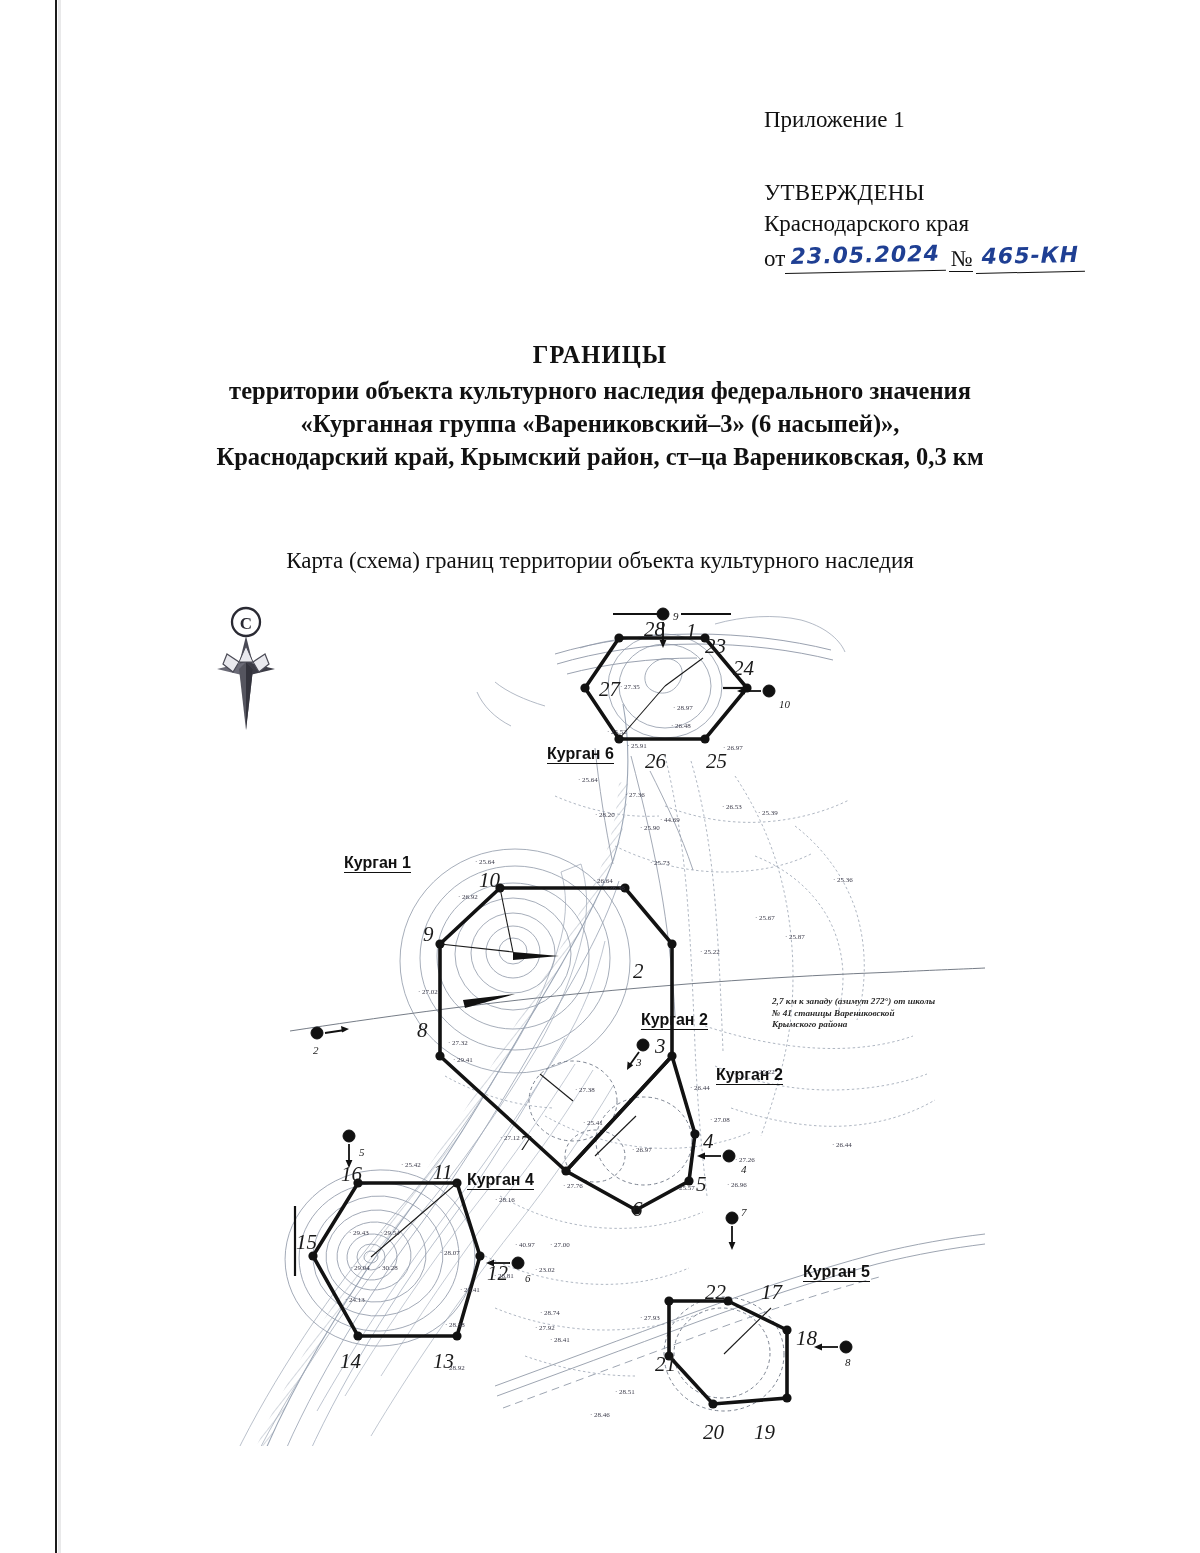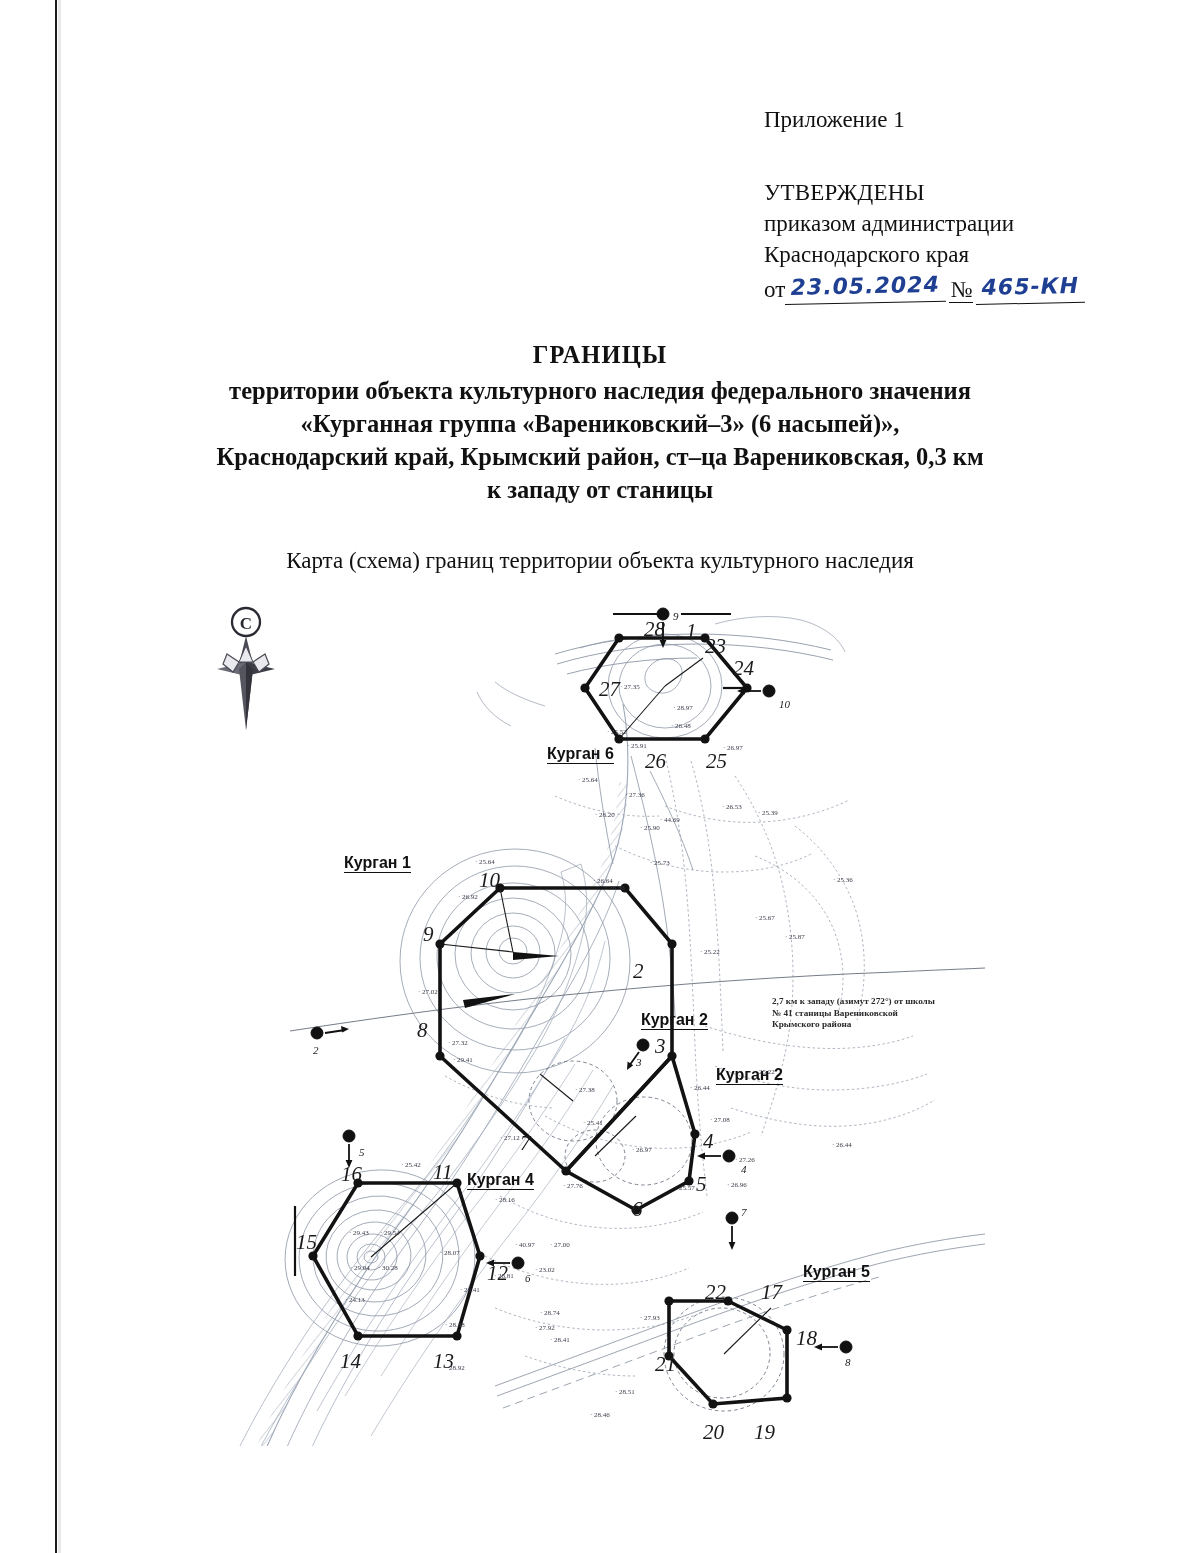--- a/index.html
+++ b/index.html
@@ -130,20 +130,21 @@
     font-family: "Liberation Serif", serif;
     font-style: italic;
     font-size: 21px;
     color: #1a1a1a;
     line-height: 1;
   }
 
   .annot {
     position: absolute;
     font-family: "Liberation Serif", serif;
+    font-style: italic;
     font-weight: bold;
     font-size: 9.2px;
     line-height: 11.6px;
     color: #2a2a2a;
     white-space: pre-line;
   }
   .annot.left { width: 185px; }
   .annot.right { width: 180px; }
 
   .spot {
@@ -158,36 +159,34 @@
 <body>
 
 <div id="page">
 
   <div class="scan-edge"></div>
   <div class="scan-edge-soft"></div>
 
   <div class="hdr">
     <div class="prilozhenie line">Приложение 1</div>
     <div class="utv line">УТВЕРЖДЕНЫ</div>
-    <div class="line">приказом администрации</div>
     <div class="line">Краснодарского края</div>
     <div class="ot-row">
       <span class="ot-lbl">от</span>
       <span class="hand">23.05.2024</span>
       <span class="no-sym">№</span>
       <span class="hand">465-КН</span>
     </div>
   </div>
 
   <div class="title-wrap">
     <div class="t-main">ГРАНИЦЫ</div>
     <div>территории объекта культурного наследия федерального значения</div>
     <div>«Курганная группа «Варениковский–3» (6 насыпей)»,</div>
     <div>Краснодарский край, Крымский район, ст–ца Варениковская, 0,3 км</div>
-    <div>к западу от станицы</div>
   </div>
 
   <div class="map-caption">Карта (схема) границ территории объекта культурного наследия</div>
 
   <div id="map-canvas">
 
     <svg width="790" height="850" viewBox="0 0 790 850" xmlns="http://www.w3.org/2000/svg">
       <defs>
         <pattern id="scarp" width="6" height="6" patternTransform="rotate(38)" patternUnits="userSpaceOnUse">
           <line x1="0" y1="0" x2="0" y2="6" stroke="#8e9aaa" stroke-width="1.1"></line>

